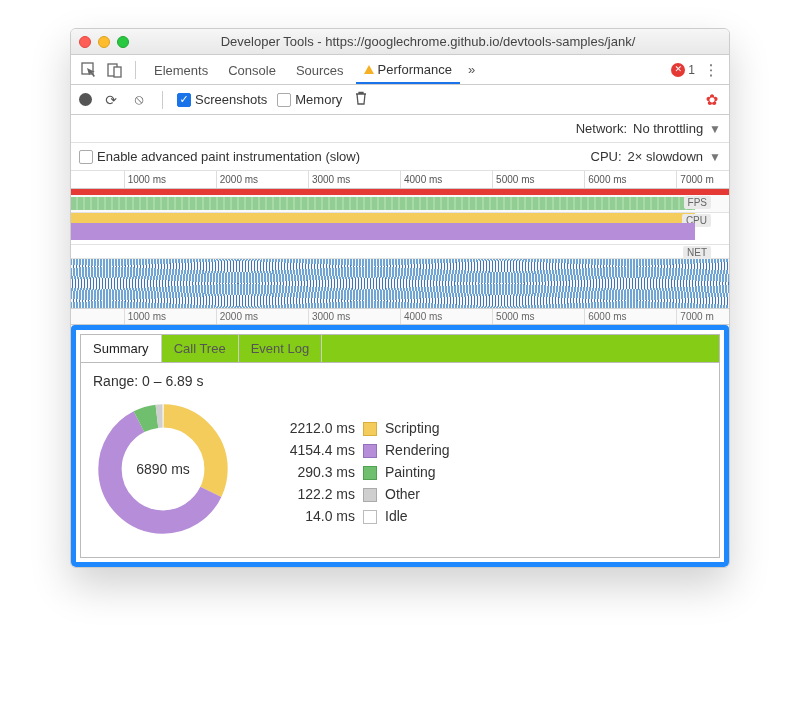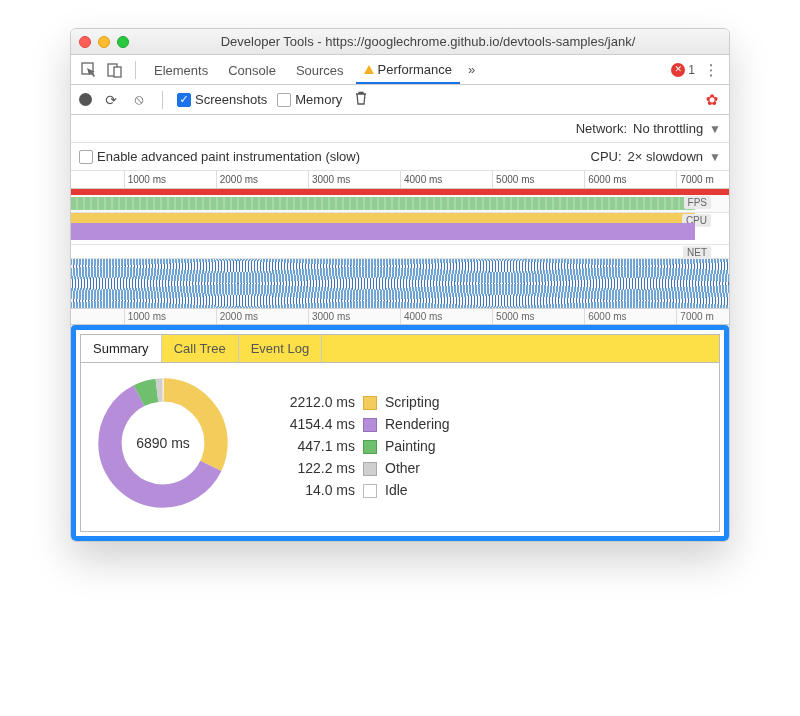--- a/index.html
+++ b/index.html
@@ -172,21 +172,21 @@
     border-left:1px solid #ddd; padding:2px 0 0 3px;
   }
   
   .highlight {
     border:5px solid #1e88ff;
     border-radius:4px;
     padding:4px;
   }
   
   .bottom-tabs {
-    display:flex; border:1px solid #bbb; background:#fde047;
+    display:flex; border:1px solid #bbb; background:#84cc16;
     font-size:13px;
   }
   .bottom-tabs .btab {
     padding:6px 12px; border-right:1px solid #ccc;
     color:#555;
     cursor:pointer;
   }
   .bottom-tabs .btab.active {
     background:#fff; color:#222;
   }
@@ -335,20 +335,21 @@
     <span class="tick" style="left:92%">7000 m</span>
   </div>
 
   <div class="highlight">
     <div class="bottom-tabs">
       <div class="btab active">Summary</div>
       <div class="btab">Call Tree</div>
       <div class="btab">Event Log</div>
     </div>
     <div class="summary-body">
+      <div class="range">Range: 0 – 6.89 s</div>
       <div class="summary-flex">
         <div class="donut-wrap">
           <svg viewBox="0 0 42 42" width="140" height="140" id="donut">
               <circle cx="21" cy="21" r="15.915" fill="transparent" stroke="#f3cc5c" stroke-width="7" stroke-dasharray="32.10543121716161 67.89456878283839" stroke-dashoffset="25"></circle>
               <circle cx="21" cy="21" r="15.915" fill="transparent" stroke="#b58dd8" stroke-width="7" stroke-dasharray="60.29783157711399 39.70216842288601" stroke-dashoffset="-7.105431217161609"></circle>
               <circle cx="21" cy="21" r="15.915" fill="transparent" stroke="#6fbf6f" stroke-width="7" stroke-dasharray="5.619901883944381 94.38009811605562" stroke-dashoffset="-67.4032627942756"></circle>
               <circle cx="21" cy="21" r="15.915" fill="transparent" stroke="#cfcfcf" stroke-width="7" stroke-dasharray="1.7736363900258356 98.22636360997416" stroke-dashoffset="-73.02316467821998"></circle>
               <circle cx="21" cy="21" r="15.915" fill="transparent" stroke="#ffffff" stroke-width="7" stroke-dasharray="0.20319893175418735 99.79680106824581" stroke-dashoffset="-74.79680106824583"></circle>
             </svg>
           <div class="center">6890 ms</div>
@@ -358,21 +359,21 @@
             <span class="val">2212.0 ms</span>
             <span class="sw scripting"></span>
             <span>Scripting</span>
           </div>
           <div class="legend-row">
             <span class="val">4154.4 ms</span>
             <span class="sw rendering"></span>
             <span>Rendering</span>
           </div>
           <div class="legend-row">
-            <span class="val">447.1 ms</span>
+            <span class="val">290.3 ms</span>
             <span class="sw painting"></span>
             <span>Painting</span>
           </div>
           <div class="legend-row">
             <span class="val">122.2 ms</span>
             <span class="sw other"></span>
             <span>Other</span>
           </div>
           <div class="legend-row">
             <span class="val">14.0 ms</span>

